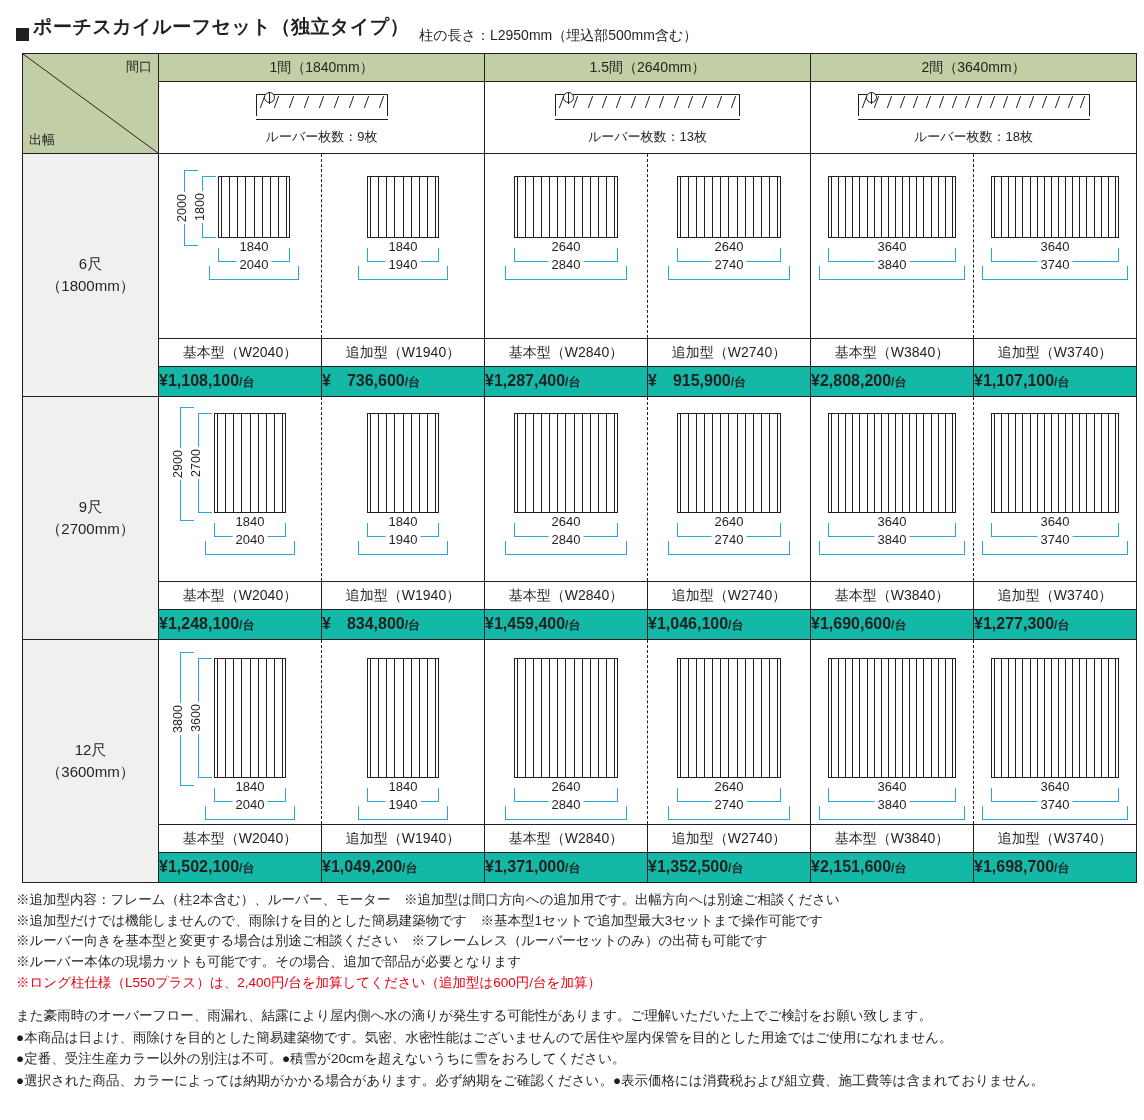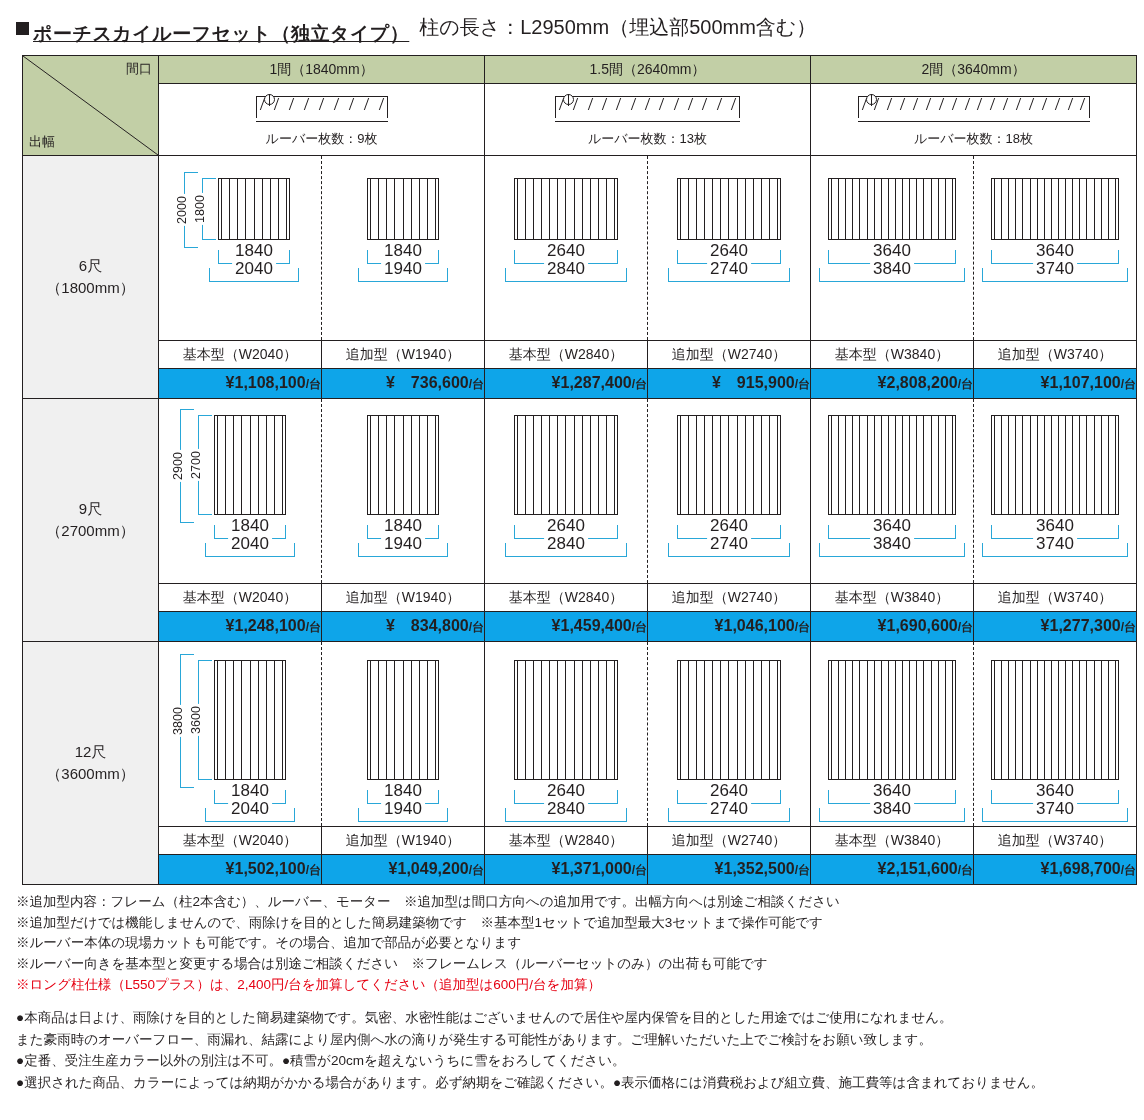--- a/index.html
+++ b/index.html
@@ -14,21 +14,21 @@
   }
   .wrap { padding: 10px 14px 0 14px; }
 
   
   .title-row {
     display: flex; align-items: baseline; gap: 10px;
     margin: 4px 0 8px 2px;
   }
   .sq { width: 13px; height: 13px; background:#231f20; display:inline-block; margin-right:4px; position:relative; top:1px;}
   .title-main { font-size: 19px; font-weight: bold; letter-spacing: .5px; }
-  .title-sub { font-size: 20px; }
+  .title-sub { font-size: 14px; }
 
   
   table.main { border-collapse: collapse; width: 1114px; table-layout: fixed; margin-left: 8px; }
   table.main td, table.main th { border: 1px solid #231f20; padding:0; }
   .hdr-green { background:#c2cfa6; text-align:center; font-size:14px; font-weight:normal; height:28px; }
   .corner {
     width: 136px; height: 100px; position: relative; background:#c2cfa6;
     overflow: hidden;
   }
   .corner .diag {
@@ -70,49 +70,49 @@
     position:absolute; border:1.6px solid #231f20; background:#fff;
     display:flex; justify-content:space-between; padding:0 2px;
   }
   .panel i { display:block; width:0; border-left:1.1px solid #231f20; height:100%; }
   .dim-h {
     position:absolute; height:14px; border:1.2px solid #29a7d8; border-top:none;
     color:#0f90c4;
   }
   .dim-h span {
     position:absolute; left:50%; top:-9px; transform:translateX(-50%);
-    background:#fff; padding:0 3px; font-size:17px; white-space:nowrap; color:#231f20;
+    background:#fff; padding:0 3px; font-size:13px; white-space:nowrap; color:#231f20;
   }
   .dim-v {
     position:absolute; width:14px; border:1.2px solid #29a7d8; border-right:none;
   }
   .dim-v span {
     position:absolute; left:-3px; top:50%; transform:translate(-50%,-50%) rotate(-90deg);
     background:#fff; padding:0 2px; font-size:12.5px; white-space:nowrap; color:#231f20;
   }
 
   .type-cell { height:28px; text-align:center; font-size:14px; background:#fff; }
-  .price-cell { height:30px; text-align:right; font-size:16px; font-weight:bold; background:#0ea5e9; white-space:nowrap;}
+  .price-cell { height:30px; text-align:left; font-size:16px; font-weight:bold; background:#14b8a6; white-space:nowrap;}
   .price-cell .unit { font-size:12px; font-weight:bold; }
 
   .dash-l { border-left:1px dashed #231f20 !important; }
   .dash-r { border-right:1px dashed #231f20 !important; }
 
   
   .notes { margin:7px 2px 0 2px; font-size:13.5px; line-height:1.53; }
   .notes .red { color:#e60012; }
   .notes2 { margin:12px 2px 0 2px; font-size:13.5px; line-height:1.6; }
 </style>
 </head>
 <body>
 
 <div class="wrap">
 
   <div class="title-row">
-    <div style="display:flex;align-items:flex-start;text-decoration:underline;">
+    <div style="display:flex;align-items:flex-end;">
       <span class="sq"></span>
       <span class="title-main">ポーチスカイルーフセット（独立タイプ）</span>
     </div>
     <span class="title-sub">柱の長さ：L2950mm（埋込部500mm含む）</span>
   </div>
 
   <table class="main">
     <colgroup>
       <col style="width:136px">
       <col style="width:163px">
@@ -751,25 +751,25 @@
         <td class="price-cell"><span>¥1,352,500</span><span class="unit">/台</span></td>
         <td class="price-cell"><span>¥2,151,600</span><span class="unit">/台</span></td>
         <td class="price-cell"><span>¥1,698,700</span><span class="unit">/台</span></td>
       </tr>
     </tbody>
   </table>
 
   <div class="notes">
     <div>※追加型内容：フレーム（柱2本含む）、ルーバー、モーター　※追加型は間口方向への追加用です。出幅方向へは別途ご相談ください</div>
     <div>※追加型だけでは機能しませんので、雨除けを目的とした簡易建築物です　※基本型1セットで追加型最大3セットまで操作可能です</div>
+    <div>※ルーバー向きを基本型と変更する場合は別途ご相談ください　※フレームレス（ルーバーセットのみ）の出荷も可能です</div>
     <div>※ルーバー本体の現場カットも可能です。その場合、追加で部品が必要となります</div>
-    <div>※ルーバー向きを基本型と変更する場合は別途ご相談ください　※フレームレス（ルーバーセットのみ）の出荷も可能です</div>
     <div class="red">※ロング柱仕様（L550プラス）は、2,400円/台を加算してください（追加型は600円/台を加算）</div>
   </div>
 
   <div class="notes2">
+    <div>また豪雨時のオーバーフロー、雨漏れ、結露により屋内側へ水の滴りが発生する可能性があります。ご理解いただいた上でご検討をお願い致します。</div>
     <div>●本商品は日よけ、雨除けを目的とした簡易建築物です。気密、水密性能はございませんので居住や屋内保管を目的とした用途ではご使用になれません。</div>
-    <div>また豪雨時のオーバーフロー、雨漏れ、結露により屋内側へ水の滴りが発生する可能性があります。ご理解いただいた上でご検討をお願い致します。</div>
     <div>●定番、受注生産カラー以外の別注は不可。●積雪が20cmを超えないうちに雪をおろしてください。</div>
     <div>●選択された商品、カラーによっては納期がかかる場合があります。必ず納期をご確認ください。●表示価格には消費税および組立費、施工費等は含まれておりません。</div>
   </div>
 
 </div>
 
 </body></html>

